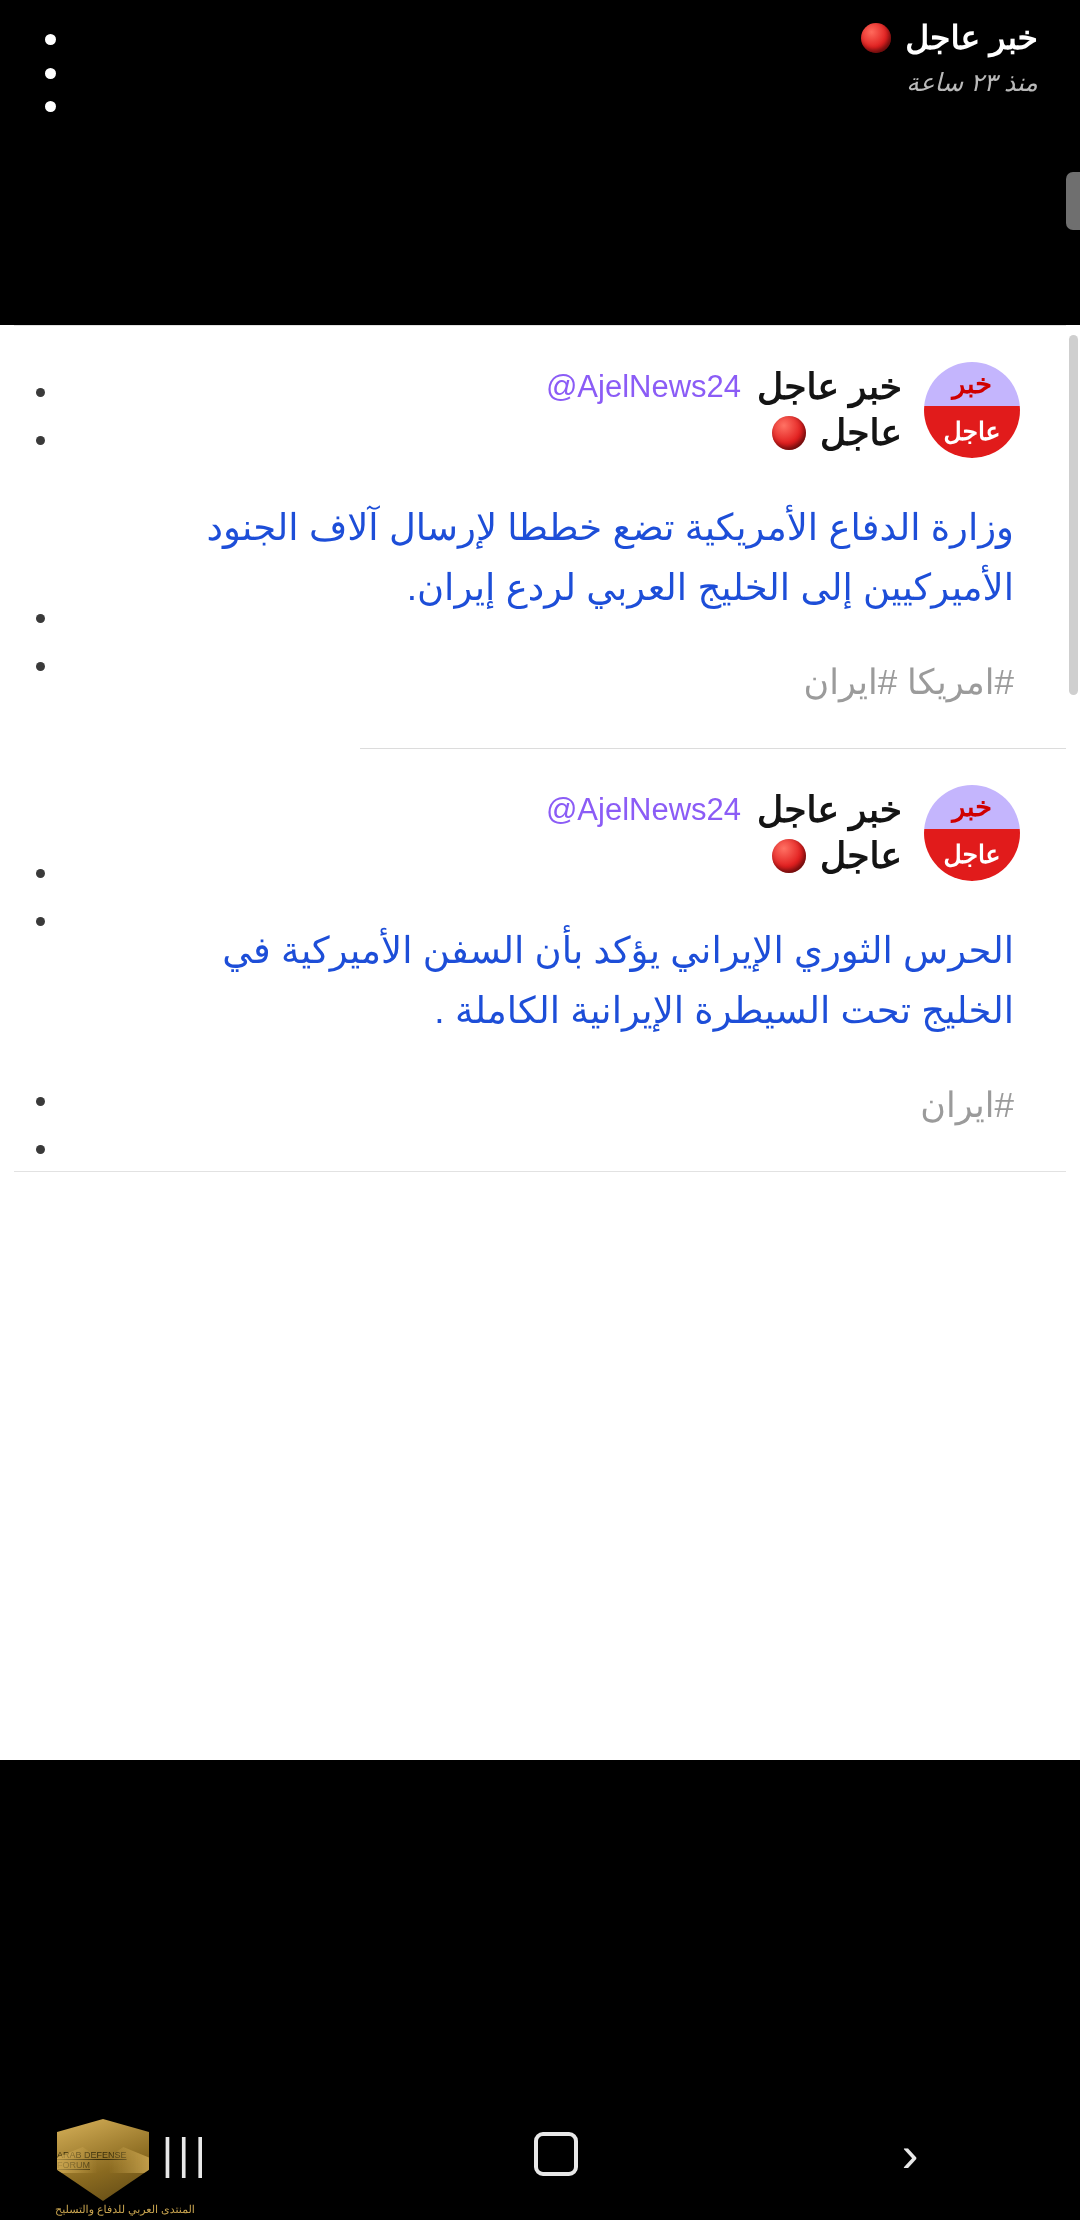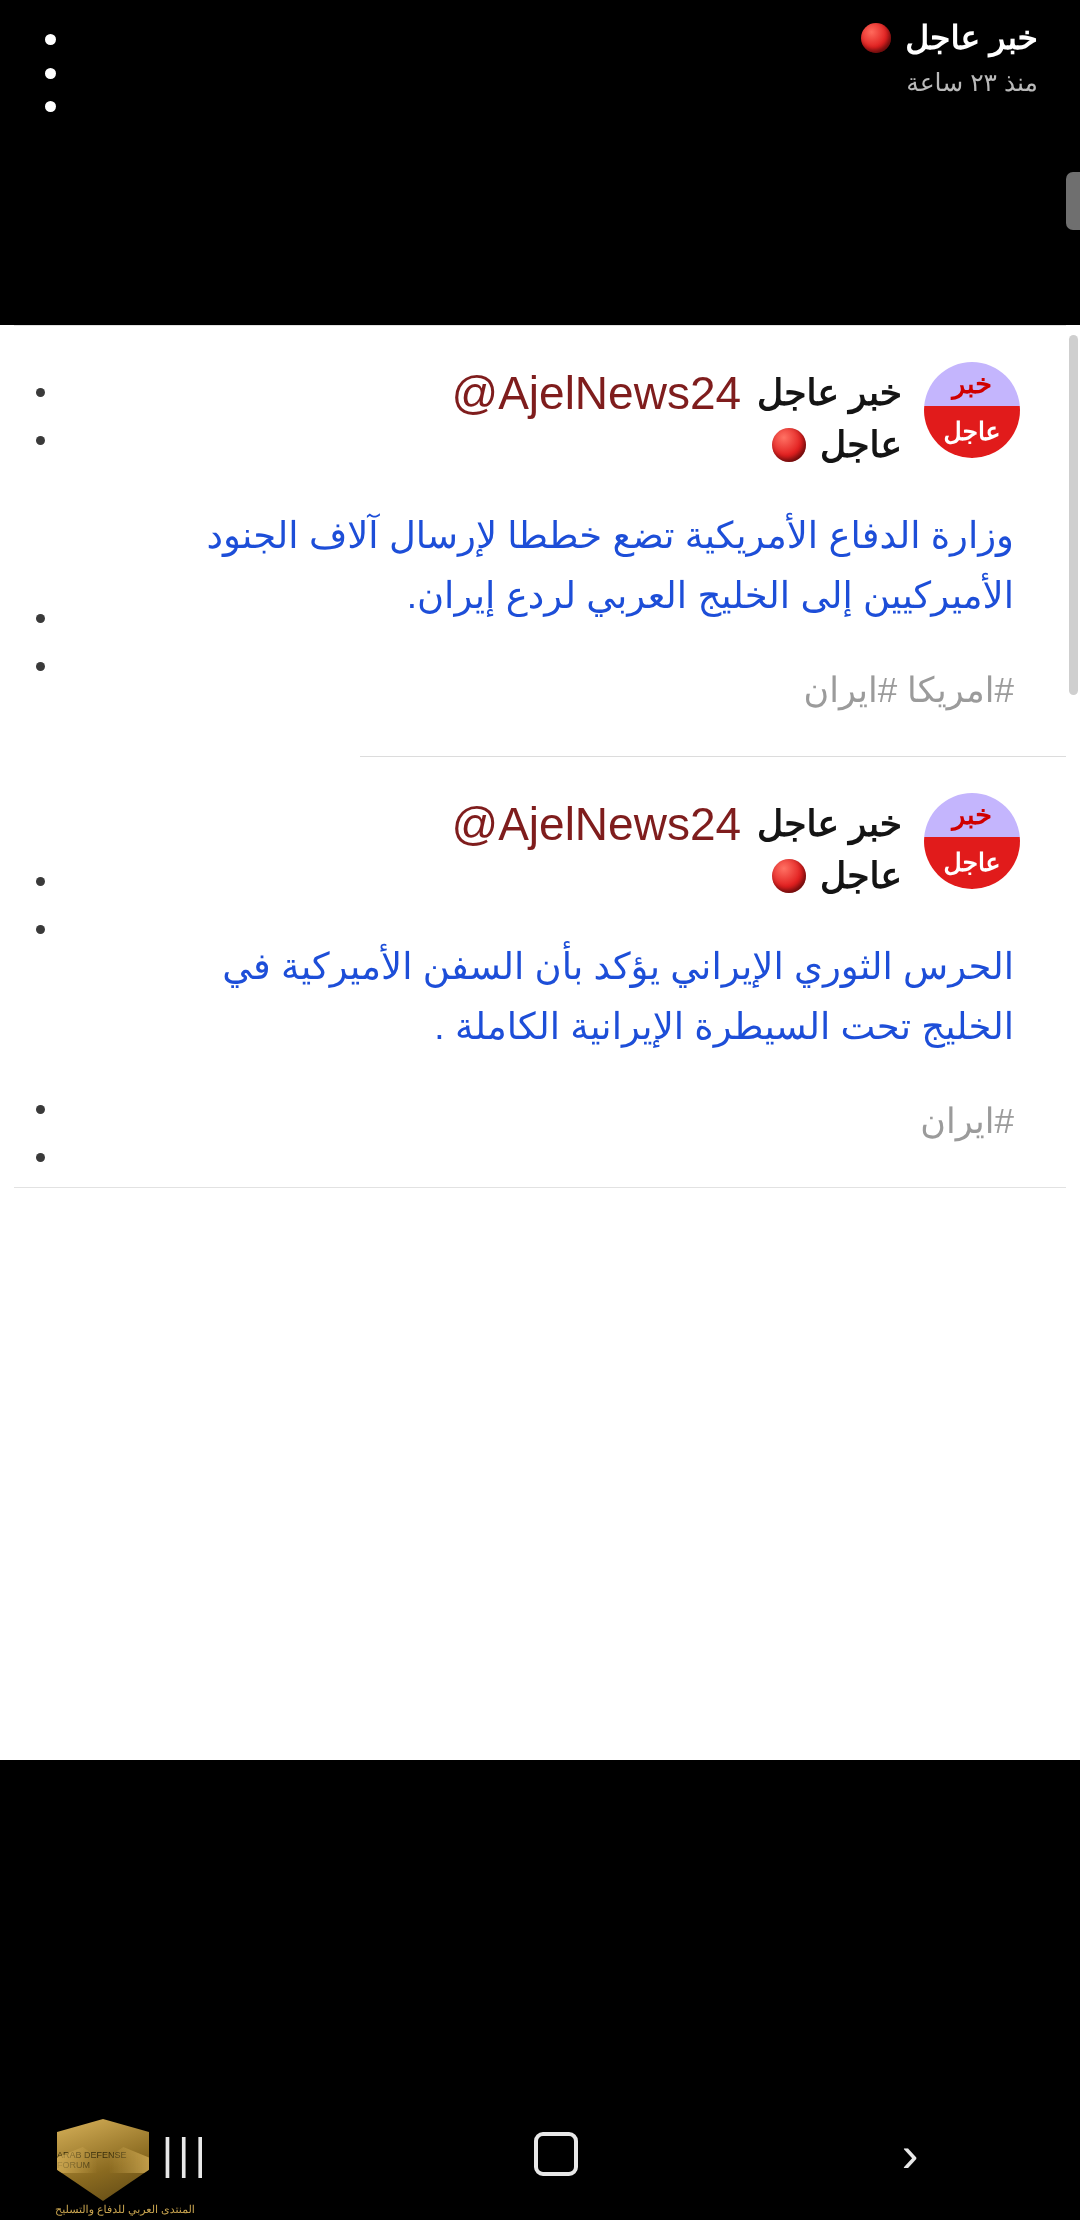--- a/index.html
+++ b/index.html
@@ -66,20 +66,21 @@
     background: radial-gradient(circle at 35% 30%, #ff6a5c 0%, #e02020 55%, #9c0d0d 100%);
     box-shadow: inset -2px -3px 4px rgba(0,0,0,.45);
   }
   .header-sub {
     position: absolute;
     top: 68px;
     right: 42px;
     color: #b9b9b9;
     font-size: 25px;
     direction: rtl;
+    font-style: italic;
   }
 
   
   .dark-scrollbar {
     position: absolute;
     right: 0;
     top: 172px;
     width: 14px;
     height: 58px;
     background: #6f6f6f;
@@ -179,22 +180,22 @@
     gap: 16px;
     direction: rtl;
   }
   .display-name {
     color: #141414;
     font-size: 36px;
     font-weight: bold;
     white-space: nowrap;
   }
   .handle {
-    color: #7f1d1d;
-    font-size: 46px;
+    color: #8b5cf6;
+    font-size: 31px;
     direction: ltr;
     white-space: nowrap;
   }
   .name-line2 {
     display: flex;
     flex-direction: row;
     align-items: center;
     gap: 14px;
     margin-top: 4px;
     direction: rtl;
@@ -444,19 +445,19 @@
   </div>
 
   <div class="navbar">
     <div class="nav-recents">|||</div>
     <div class="nav-home"></div>
     <div class="nav-back">›</div>
   </div>
 
   <div class="watermark">
     <div class="wm-shield">
-      <span style="font-size:9px;color:#3a2f0c;">ARAB DEFENSE FORUM</span>
+      <span style="font-size:9px;color:#3a2f0c;text-decoration:underline;">ARAB DEFENSE FORUM</span>
       <div class="wm-wings"></div>
     </div>
     <div class="wm-text">المنتدى العربي للدفاع والتسليح</div>
   </div>
 
 </div>
 
 </body></html>

